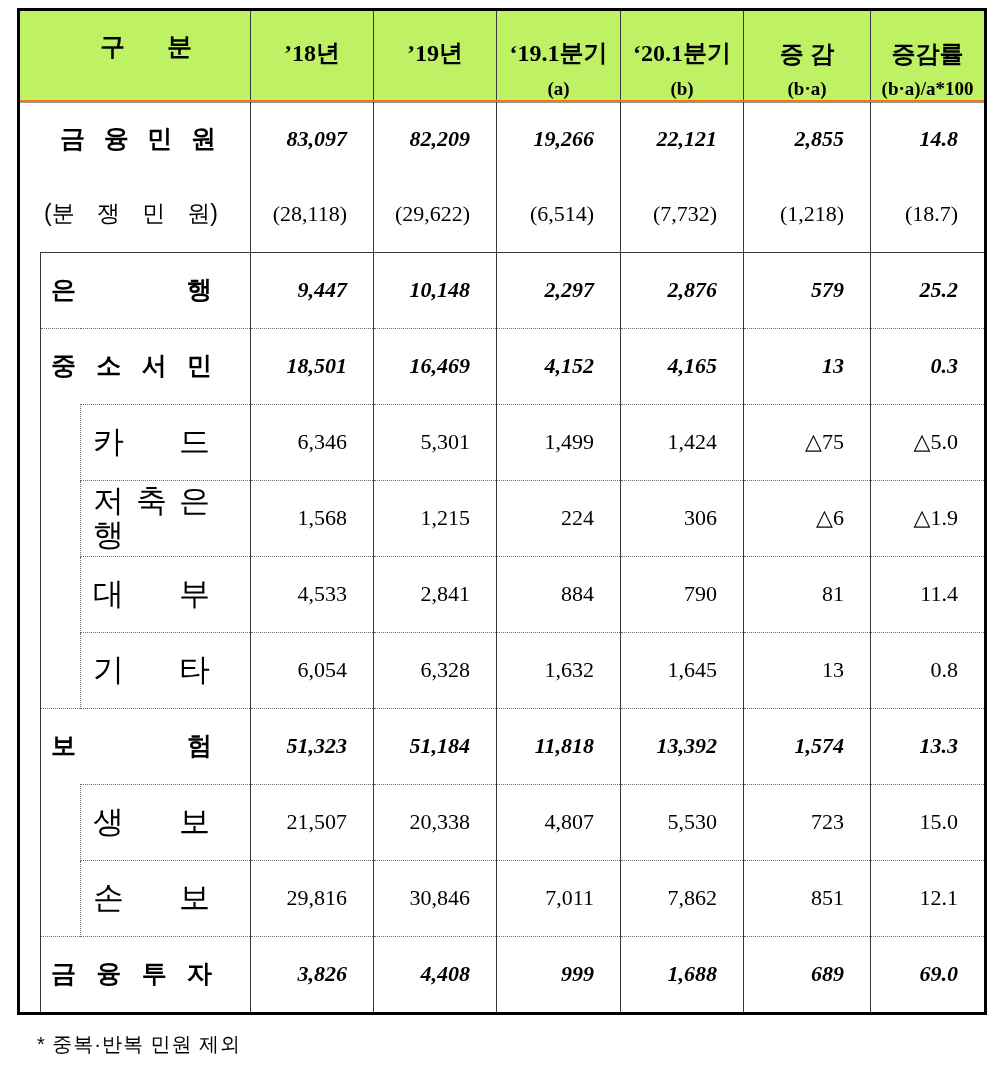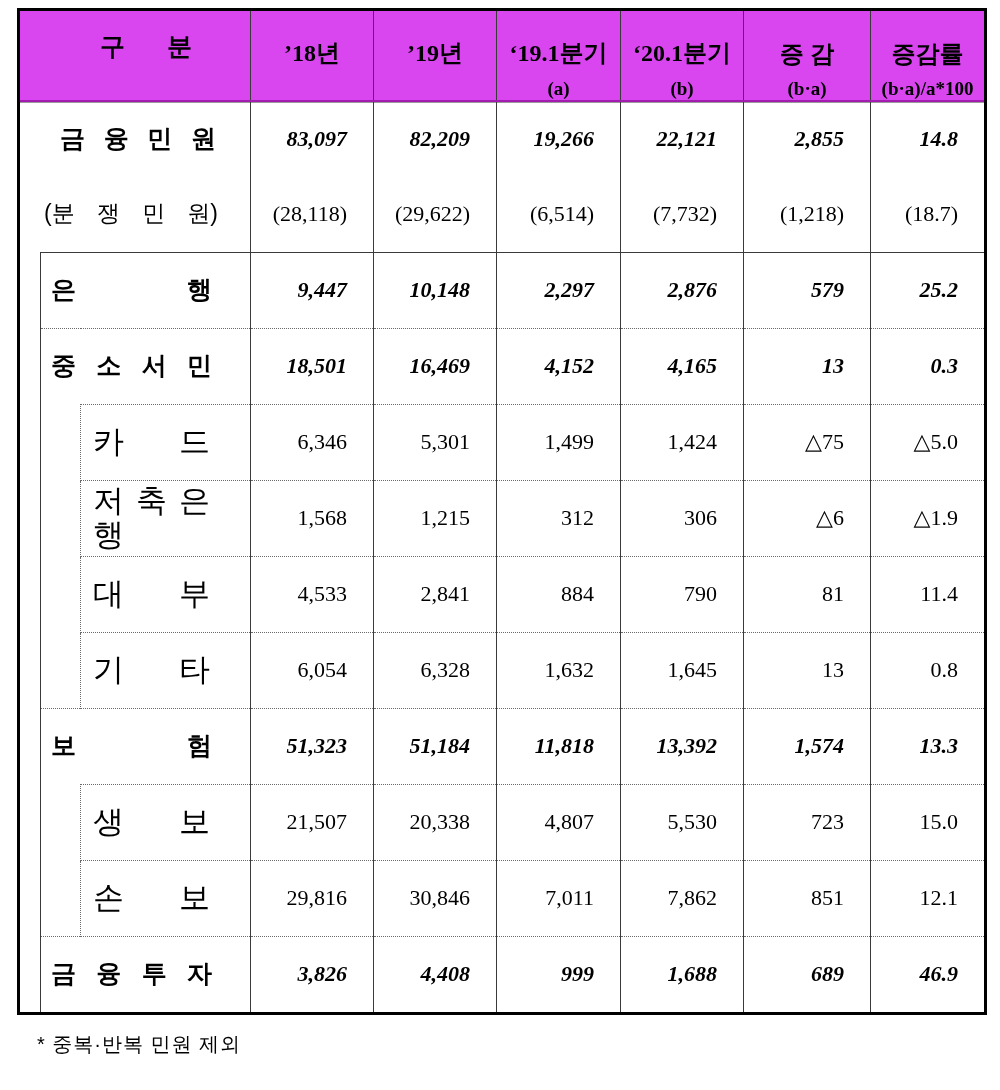--- a/index.html
+++ b/index.html
@@ -19,25 +19,25 @@
 
   table.stat {
     border-collapse:collapse;
     table-layout:fixed;
     width:967px;
     border:3px solid #000;
   }
   th, td { padding:0; }
 
   thead th {
-    background:#d946ef;
+    background:#bef264;
     height:88px;
     vertical-align:top;
     font-weight:bold;
-    border-bottom:2px solid #a21caf;
+    border-bottom:2px solid #f97316;
     box-shadow:0 2px 0 #9a9a9a;
   }
   thead th.bl-s { border-left:1px solid #3a3a3a; }
 
   .h1 { font-size:24px; line-height:1.15; margin-top:29px; text-align:center; }
   .ser { font-family:"Liberation Serif", serif; }
   .h2 {
     font-family:"Liberation Serif", serif;
     font-size:19px; font-weight:bold;
     text-align:center; margin-top:10px;
@@ -181,21 +181,21 @@
         <td class="num bl-s bt-d">△75</td>
         <td class="num bl-s bt-d">△5.0</td>
       </tr>
 
       <tr>
         <td class="lab l3 bl-d bt-d">
           <div class="jt">저 축 은 행</div>
         </td>
         <td class="num bl-s bt-d">1,568</td>
         <td class="num bl-s bt-d">1,215</td>
-        <td class="num bl-s bt-d">312</td>
+        <td class="num bl-s bt-d">224</td>
         <td class="num bl-s bt-d">306</td>
         <td class="num bl-s bt-d">△6</td>
         <td class="num bl-s bt-d">△1.9</td>
       </tr>
 
       <tr>
         <td class="lab l3 bl-d bt-d">
           <div class="jt">대 부</div>
         </td>
         <td class="num bl-s bt-d">4,533</td>
@@ -257,21 +257,21 @@
 
       <tr class="b">
         <td colspan="2" class="lab l2 bl-s bt-d">
           <div class="jt">금 융 투 자</div>
         </td>
         <td class="num bl-s bt-d">3,826</td>
         <td class="num bl-s bt-d">4,408</td>
         <td class="num bl-s bt-d">999</td>
         <td class="num bl-s bt-d">1,688</td>
         <td class="num bl-s bt-d">689</td>
-        <td class="num bl-s bt-d">46.9</td>
+        <td class="num bl-s bt-d">69.0</td>
       </tr>
 
     </tbody>
   </table>
 
   <div class="footnote">* 중복·반복 민원 제외</div>
 
 </div>
 
 </body></html>

